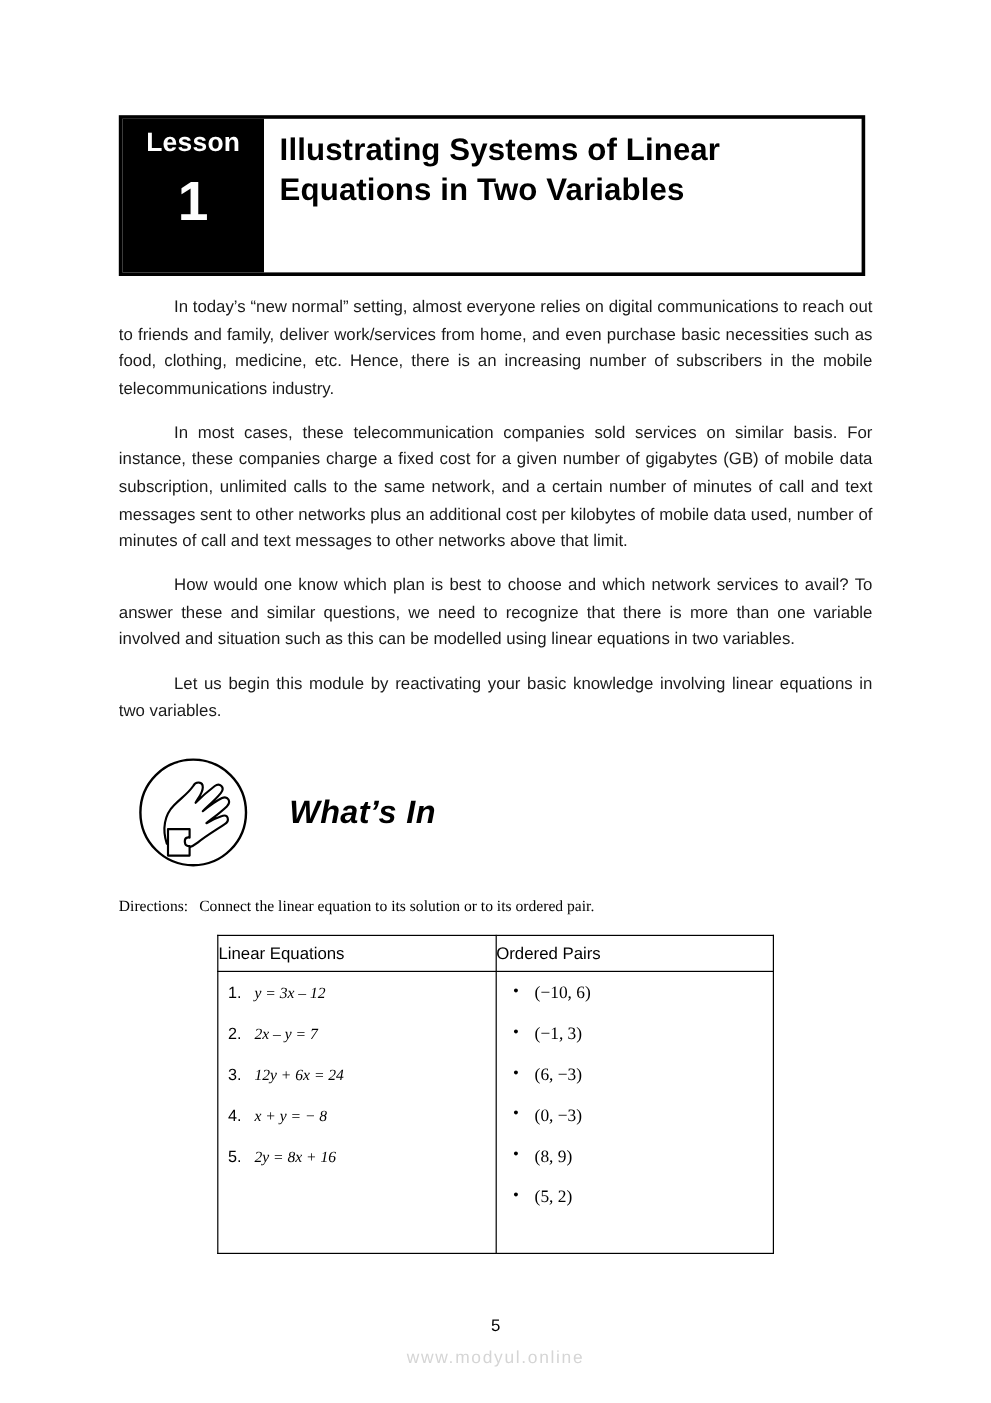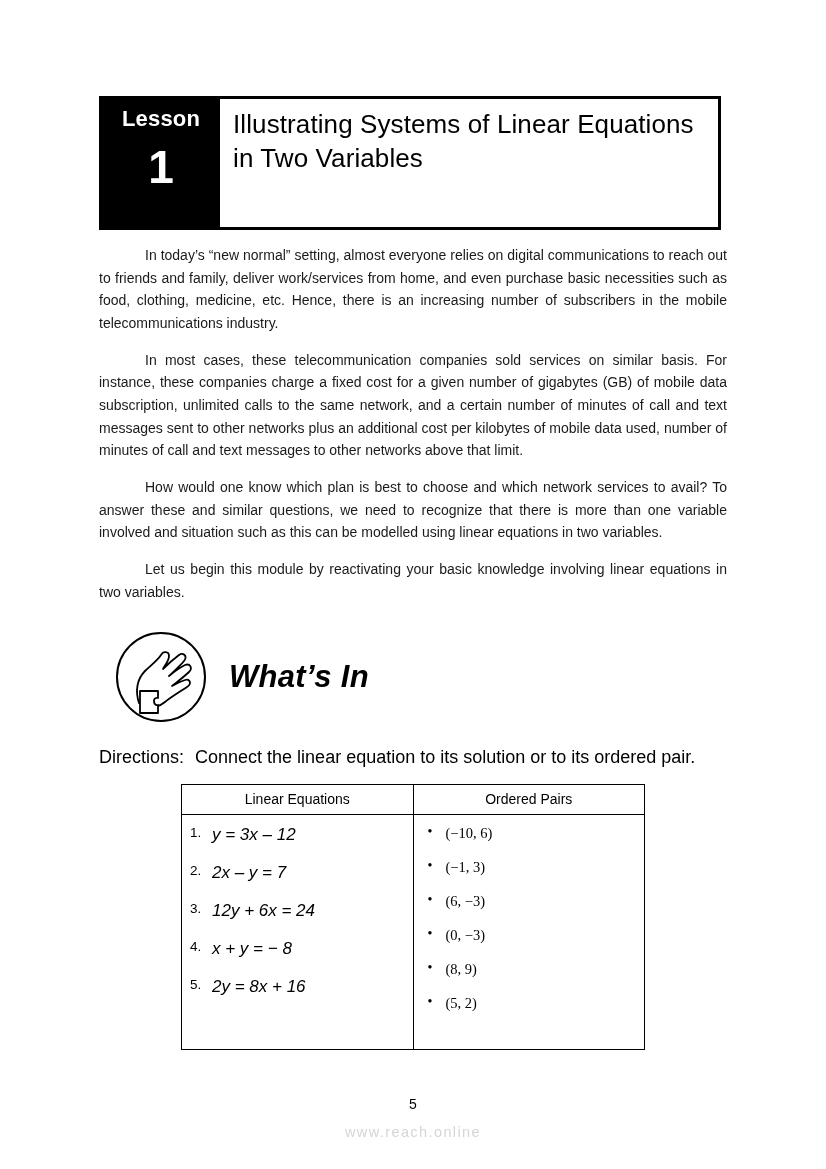--- a/index.html
+++ b/index.html
@@ -59,21 +59,21 @@
   .lesson-tag .num {
     font-size: 46px;
     font-weight: bold;
     line-height: 1.05;
     margin-top: 12px;
   }
   .lesson-title {
     flex: 1;
     padding: 9px 10px 10px 13px;
     font-size: 26px;
-    font-weight: normal;
+    font-weight: bold;
     line-height: 1.30;
     color: #000;
     letter-spacing: 0.1px;
   }
 
   
   p.body {
     font-size: 14px;
     line-height: 1.62;
     text-align: justify;
@@ -91,71 +91,72 @@
     height: 96px;
   }
   .hand-icon {
     width: 96px;
     height: 96px;
     flex: 0 0 96px;
     position: relative;
     margin-left: 14px;
   }
   .whats-in-label {
-    font-size: 31px;
+    font-size: 27px;
     font-weight: bold;
     font-style: italic;
-    margin-left: 20px;
+    margin-left: 32px;
     letter-spacing: 0.3px;
   }
 
   .connect-me {
     font-size: 13.5px;
     font-weight: bold;
     margin: 30px 0 18px 0;
   }
   .directions {
-    font-size: 18px;
+    font-size: 13px;
     margin: 0 0 16px 0;
+    font-family: Liberation Serif, serif;
   }
   .directions .dir-label { margin-right: 6px; }
 
   
   table.match {
     border-collapse: collapse;
     margin: 0 auto;
     width: 464px;
     table-layout: fixed;
   }
   table.match th, table.match td {
     border: 1px solid #000;
     vertical-align: top;
   }
   table.match th {
     font-size: 14px;
     font-weight: normal;
-    text-align: center;
+    text-align: left;
     padding: 6px 0 7px 0;
   }
   table.match td.eqs, table.match td.pairs {
     padding: 10px 0 14px 0;
     height: 210px;
   }
   ol.eq-list {
     list-style: none;
     margin: 0;
     padding: 0 0 0 30px;
     counter-reset: eqc;
   }
   ol.eq-list li {
     counter-increment: eqc;
-    font-size: 17px;
+    font-size: 13px;
     margin-bottom: 18px;
     position: relative;
-    font-family: Liberation Sans, sans-serif;
+    font-family: Liberation Serif, serif;
   }
   ol.eq-list li:before {
     content: counter(eqc) ".";
     position: absolute;
     left: -22px;
     font-family: "Liberation Sans", sans-serif;
     font-size: 13.5px;
   }
   ol.eq-list li .eq { font-style: italic; }
   ul.pair-list {
@@ -265,15 +266,15 @@
               <li>(5, 2)</li>
             </ul>
           </td>
         </tr>
       </tbody>
     </table>
 
   </div>
 
   <div class="page-number">5</div>
-  <div class="watermark">www.reach.online</div>
+  <div class="watermark">www.modyul.online</div>
 
 </div>
 
 </body></html>

